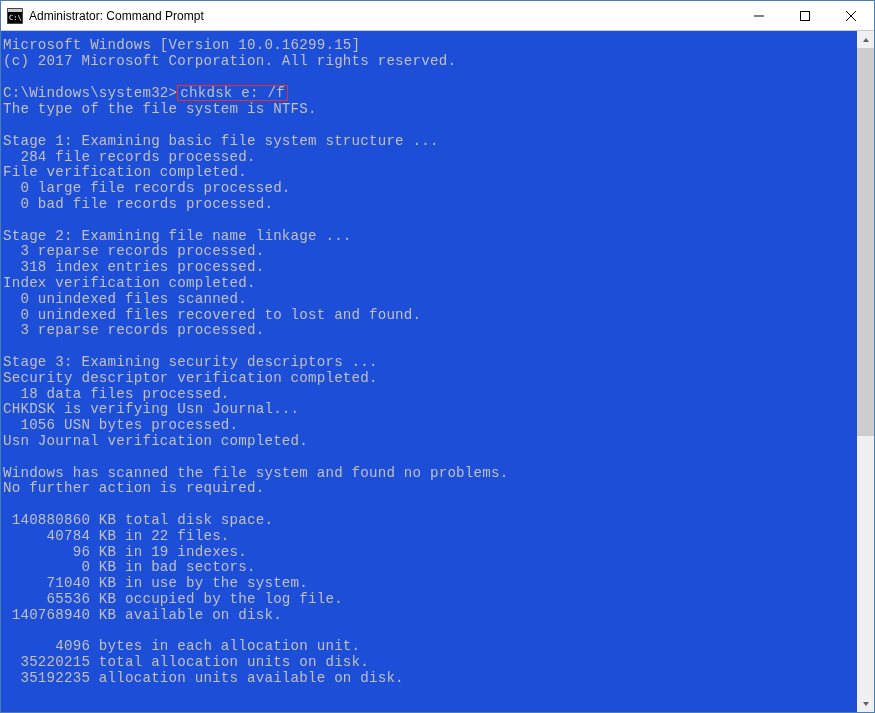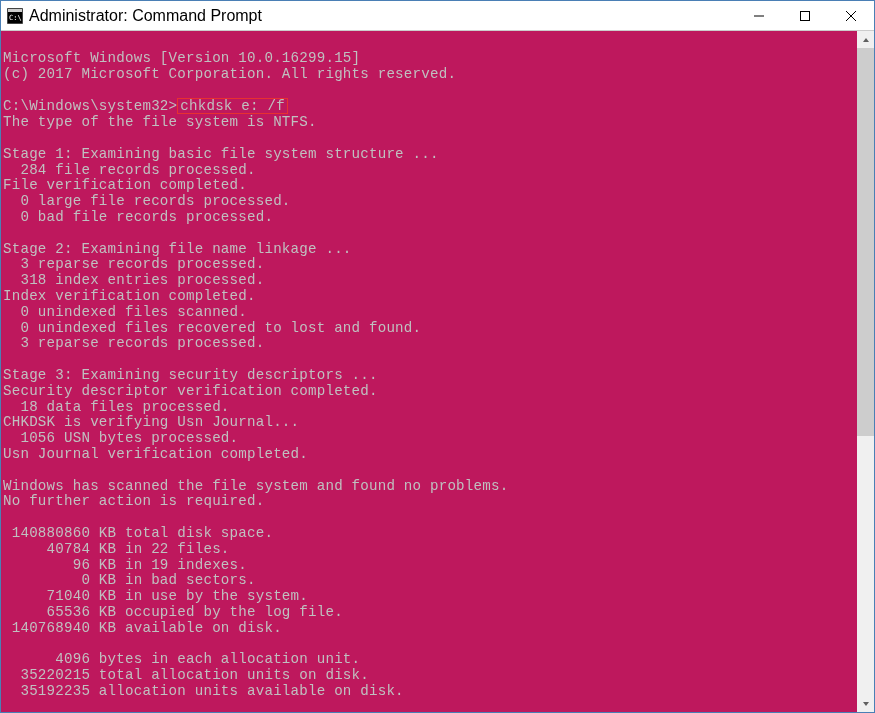--- a/index.html
+++ b/index.html
@@ -36,21 +36,21 @@
       margin-right: 6px;
       display: flex;
       align-items: center;
       justify-content: center;
     }
     .titlebar-icon svg {
       width: 16px;
       height: 16px;
     }
     .titlebar-text {
-      font-size: 16px;
+      font-size: 12px;
       color: #000;
       flex: 1;
     }
     .titlebar-controls {
       display: flex;
       height: 100%;
     }
     .titlebar-btn {
       width: 46px;
       height: 100%;
@@ -65,26 +65,26 @@
       height: 10px;
     }
     .content-area {
       flex: 1;
       display: flex;
       background: #000;
       overflow: hidden;
     }
     .terminal {
       flex: 1;
-      background: #be185d;
+      background: #1d4ed8;
       color: #c0c0c0;
       font-family: Consolas, "Courier New", monospace;
       font-size: 14.2px;
       line-height: 15.8px;
-      padding: 20px 2px;
+      padding: 7px 2px;
       white-space: pre;
       letter-spacing: 0.2px;
     }
     .scrollbar {
       width: 17px;
       background: #f0f0f0;
       display: flex;
       flex-direction: column;
     }
     .scrollbar-arrow {

